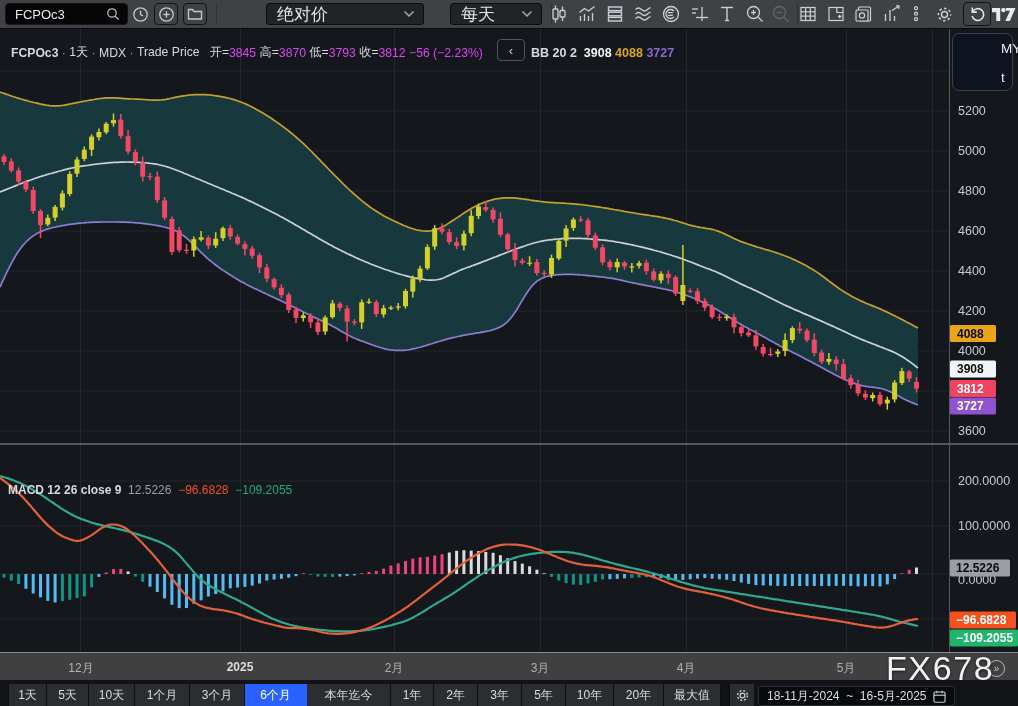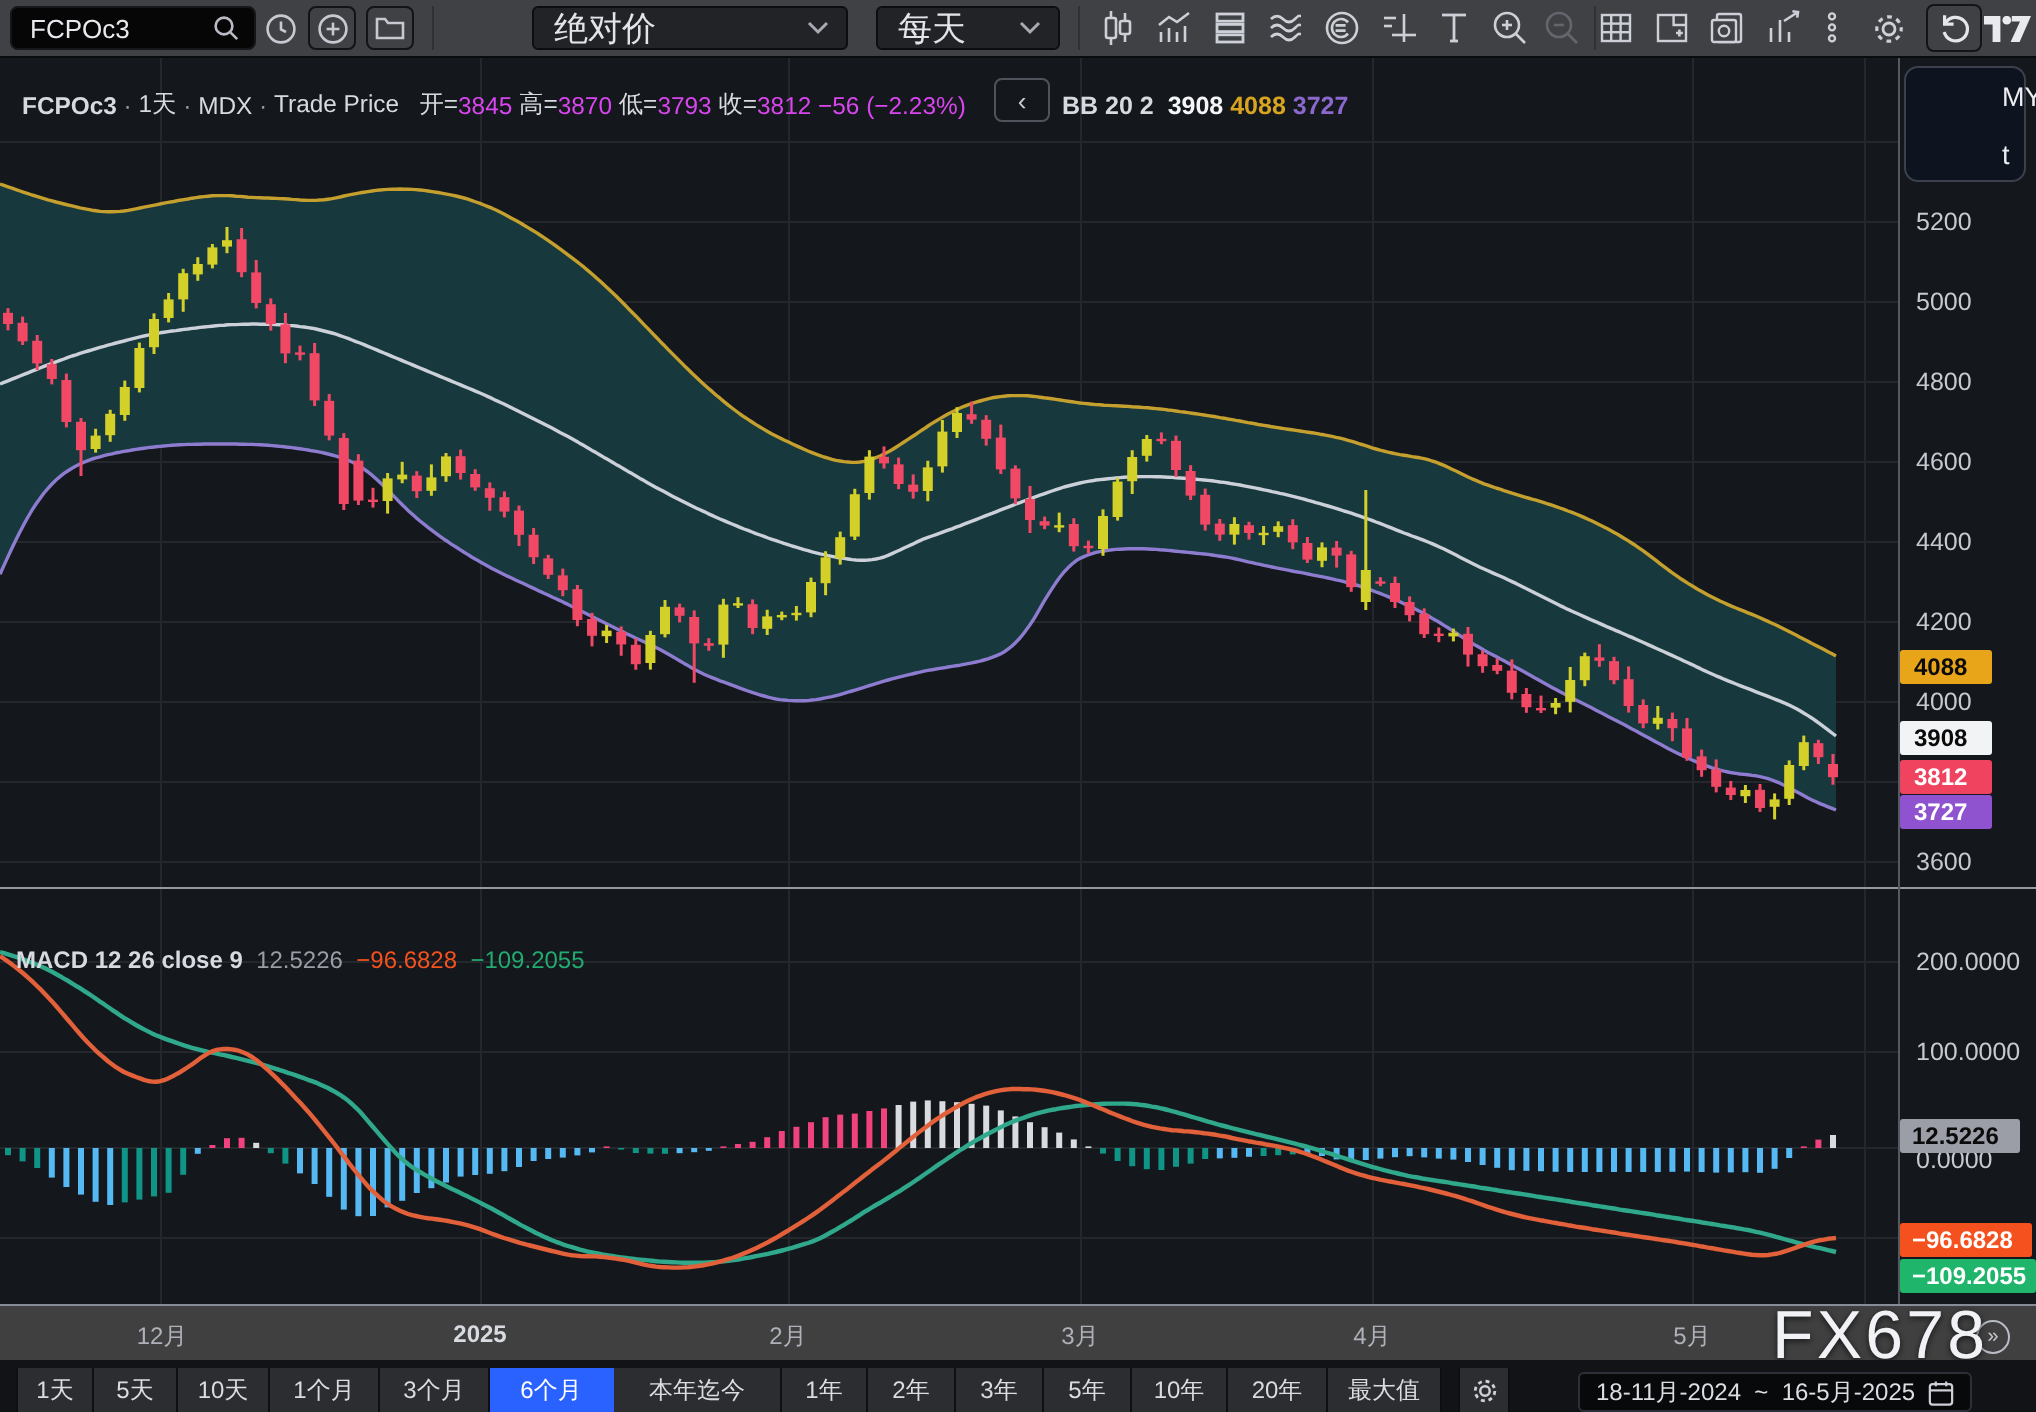--- a/index.html
+++ b/index.html
@@ -11,32 +11,32 @@
 .tbtn { width:24px; height:22px; border:1px solid #131418; border-radius:4px; display:flex; align-items:center; justify-content:center; margin-left:5px; background:#3f4145; }
 .tico { display:flex; align-items:center; justify-content:center; }
 .drop { height:22px; background:#212327; border:1px solid #0c0d10; border-radius:3px; color:#e2e4e9; font-size:17px; display:flex; align-items:center; padding:0 8px 0 10px; }
 .chev { margin-left:auto; }
 svg.ic { display:block; }
 #legend1 { position:absolute; left:11px; top:44px; height:17px; display:flex; align-items:center; font-size:12.2px; color:#d7dae0; white-space:nowrap; z-index:5; }
 #legend1 b { font-weight:bold; }
 .red { color:#d946ef; }
 #bbtn { position:absolute; left:497px; top:39px; width:28px; height:22px; border:1px solid #50535c; border-radius:4px; color:#c8cbd2; font-size:13px; display:flex; align-items:center; justify-content:center; z-index:5; }
 #legend2 { position:absolute; left:531px; top:44px; height:17px; display:flex; align-items:center; font-size:12.5px; font-weight:bold; color:#d7dae0; white-space:nowrap; z-index:5; }
-#mlegend { position:absolute; left:8px; top:472px; height:16px; display:flex; align-items:center; font-size:12px; color:#d7dae0; white-space:nowrap; z-index:5;justify-content:center; }
+#mlegend { position:absolute; left:8px; top:482px; height:16px; display:flex; align-items:center; font-size:12px; color:#d7dae0; white-space:nowrap; z-index:5;justify-content:center; }
 #myrbox { position:absolute; left:952px; top:33px; width:61px; height:58px; background:#0d1420; border:1px solid #3c404a; border-radius:7px; z-index:6; color:#eceef2;padding-left:40px; }
 #myrbox .row { height:29px; display:flex; align-items:center; padding:0 7px 0 8px; font-size:13.5px; }
 #timeaxis { position:absolute; left:0; top:652px; width:1018px; height:28px; background:#404040; border-top:1px solid #888c96; color:#aeb1b9; font-size:12px; z-index:4; }
 #timeaxis .tl { position:absolute; top:7px; transform:translateX(-50%); }
 #vax { position:absolute; left:949px; top:652px; width:1px; height:28px; background:#555962; }
 #fx { position:absolute; left:886px; top:649px; font-size:34px; color:#f0f2f5; z-index:8; letter-spacing:1.6px; text-shadow:0 1px 3px rgba(0,0,0,.7); }
 #gotor { position:absolute; left:988px; top:660px; width:17px; height:17px; border:1.5px solid #b9bcc4; border-radius:50%; color:#c6c9d0; font-size:10px; display:flex; align-items:center; justify-content:center; z-index:7; }
 #botbar { position:absolute; left:0; top:680px; width:1018px; height:26px; background:#121316; display:flex; align-items:flex-end; z-index:9; }
 .bb { height:22px; background:#2c2d30; border-right:1px solid #0e0f11; color:#dadce0; font-size:12px; display:flex; align-items:center; justify-content:center; white-space:nowrap; }
 .bb.active { background:#2962ff; border-color:#2962ff; color:#ffffff; }
-#datebox { height:20px; margin-left:34px; background:#08090a; border:1px solid #2c2f36; border-radius:3px; color:#dcdee3; font-size:12px; display:flex; align-items:center; padding:0 8px; }
+#datebox { height:20px; margin-left:3px; background:#08090a; border:1px solid #2c2f36; border-radius:3px; color:#dcdee3; font-size:12px; display:flex; align-items:center; padding:0 8px; }
 </style>
 </head>
 <body>
 <svg width="1018" height="651" viewBox="0 0 1018 651" style="position:absolute;left:0;top:29px;display:block">
     <rect x="0" y="0" width="1018" height="651" fill="#14171b"></rect>
     <g stroke="#24272c" stroke-width="1">
       <line x1="0" y1="402.0" x2="949" y2="402.0"></line>
       <line x1="0" y1="362.0" x2="949" y2="362.0"></line>
       <line x1="0" y1="322.0" x2="949" y2="322.0"></line>
       <line x1="0" y1="282.0" x2="949" y2="282.0"></line>
@@ -506,21 +506,21 @@
     </div>
   <div class="tbtn">
       <svg class="ic" width="16" height="14" viewBox="0 0 16 14">
         <path d="M1.5 2.5h4l1.5 2h7.5v7.5h-13z" fill="none" stroke="#c6c9d0" stroke-width="1.3"></path>
       </svg>
     </div>
   <div class="tb-sep" style="margin-left:9px"></div>
   <div class="drop" style="width:158px; margin-left:45px">绝对价<svg class="chev ic" width="12" height="8" viewBox="0 0 12 8">
         <path d="M1.5 1.5L6 6l4.5-4.5" fill="none" stroke="#a7aab2" stroke-width="1.5"></path>
       </svg></div>
-  <div class="drop" style="width:92px; margin-left:14px">每天<svg class="chev ic" width="12" height="8" viewBox="0 0 12 8">
+  <div class="drop" style="width:92px; margin-left:26px">每天<svg class="chev ic" width="12" height="8" viewBox="0 0 12 8">
         <path d="M1.5 1.5L6 6l4.5-4.5" fill="none" stroke="#a7aab2" stroke-width="1.5"></path>
       </svg></div>
   <div class="tb-sep" style="margin-left:9px"></div>
 
   <div class="tico" style="position:absolute;left:548px;width:22px;height:29px">
       <svg class="ic" width="20" height="20" viewBox="0 0 20 20" fill="none" stroke="#cdd0d7" stroke-width="1.3">
         <line x1="6.5" y1="1.5" x2="6.5" y2="5"></line>
         <line x1="6.5" y1="15" x2="6.5" y2="18.5"></line>
         <rect x="4" y="5" width="5" height="10" rx="1"></rect>
         <line x1="13.5" y1="2.5" x2="13.5" y2="6.5"></line>

